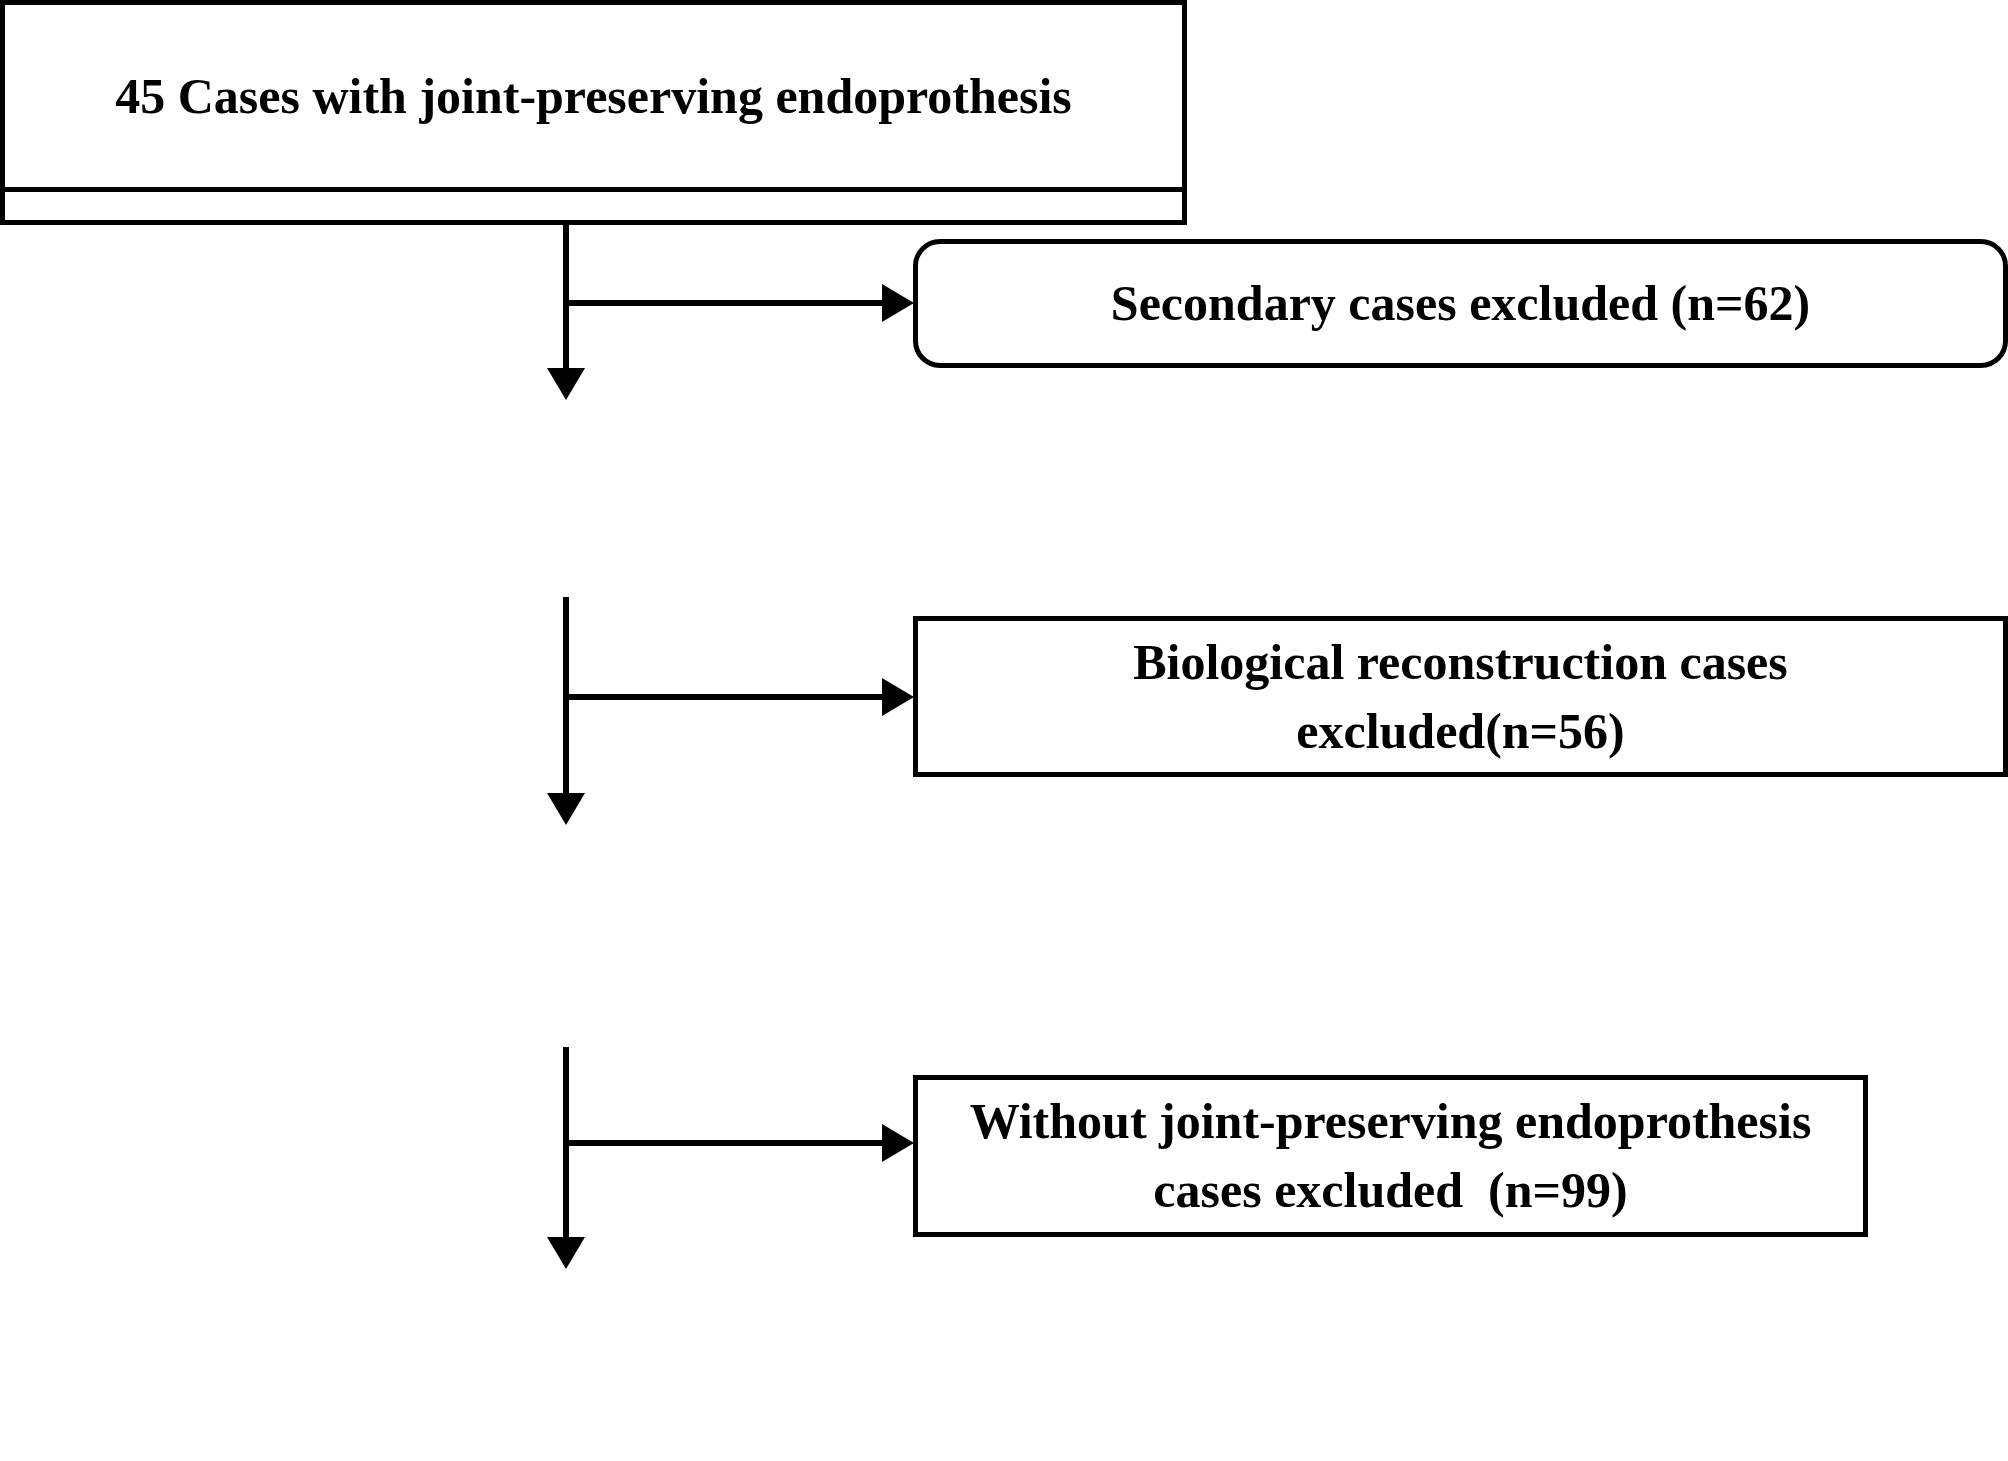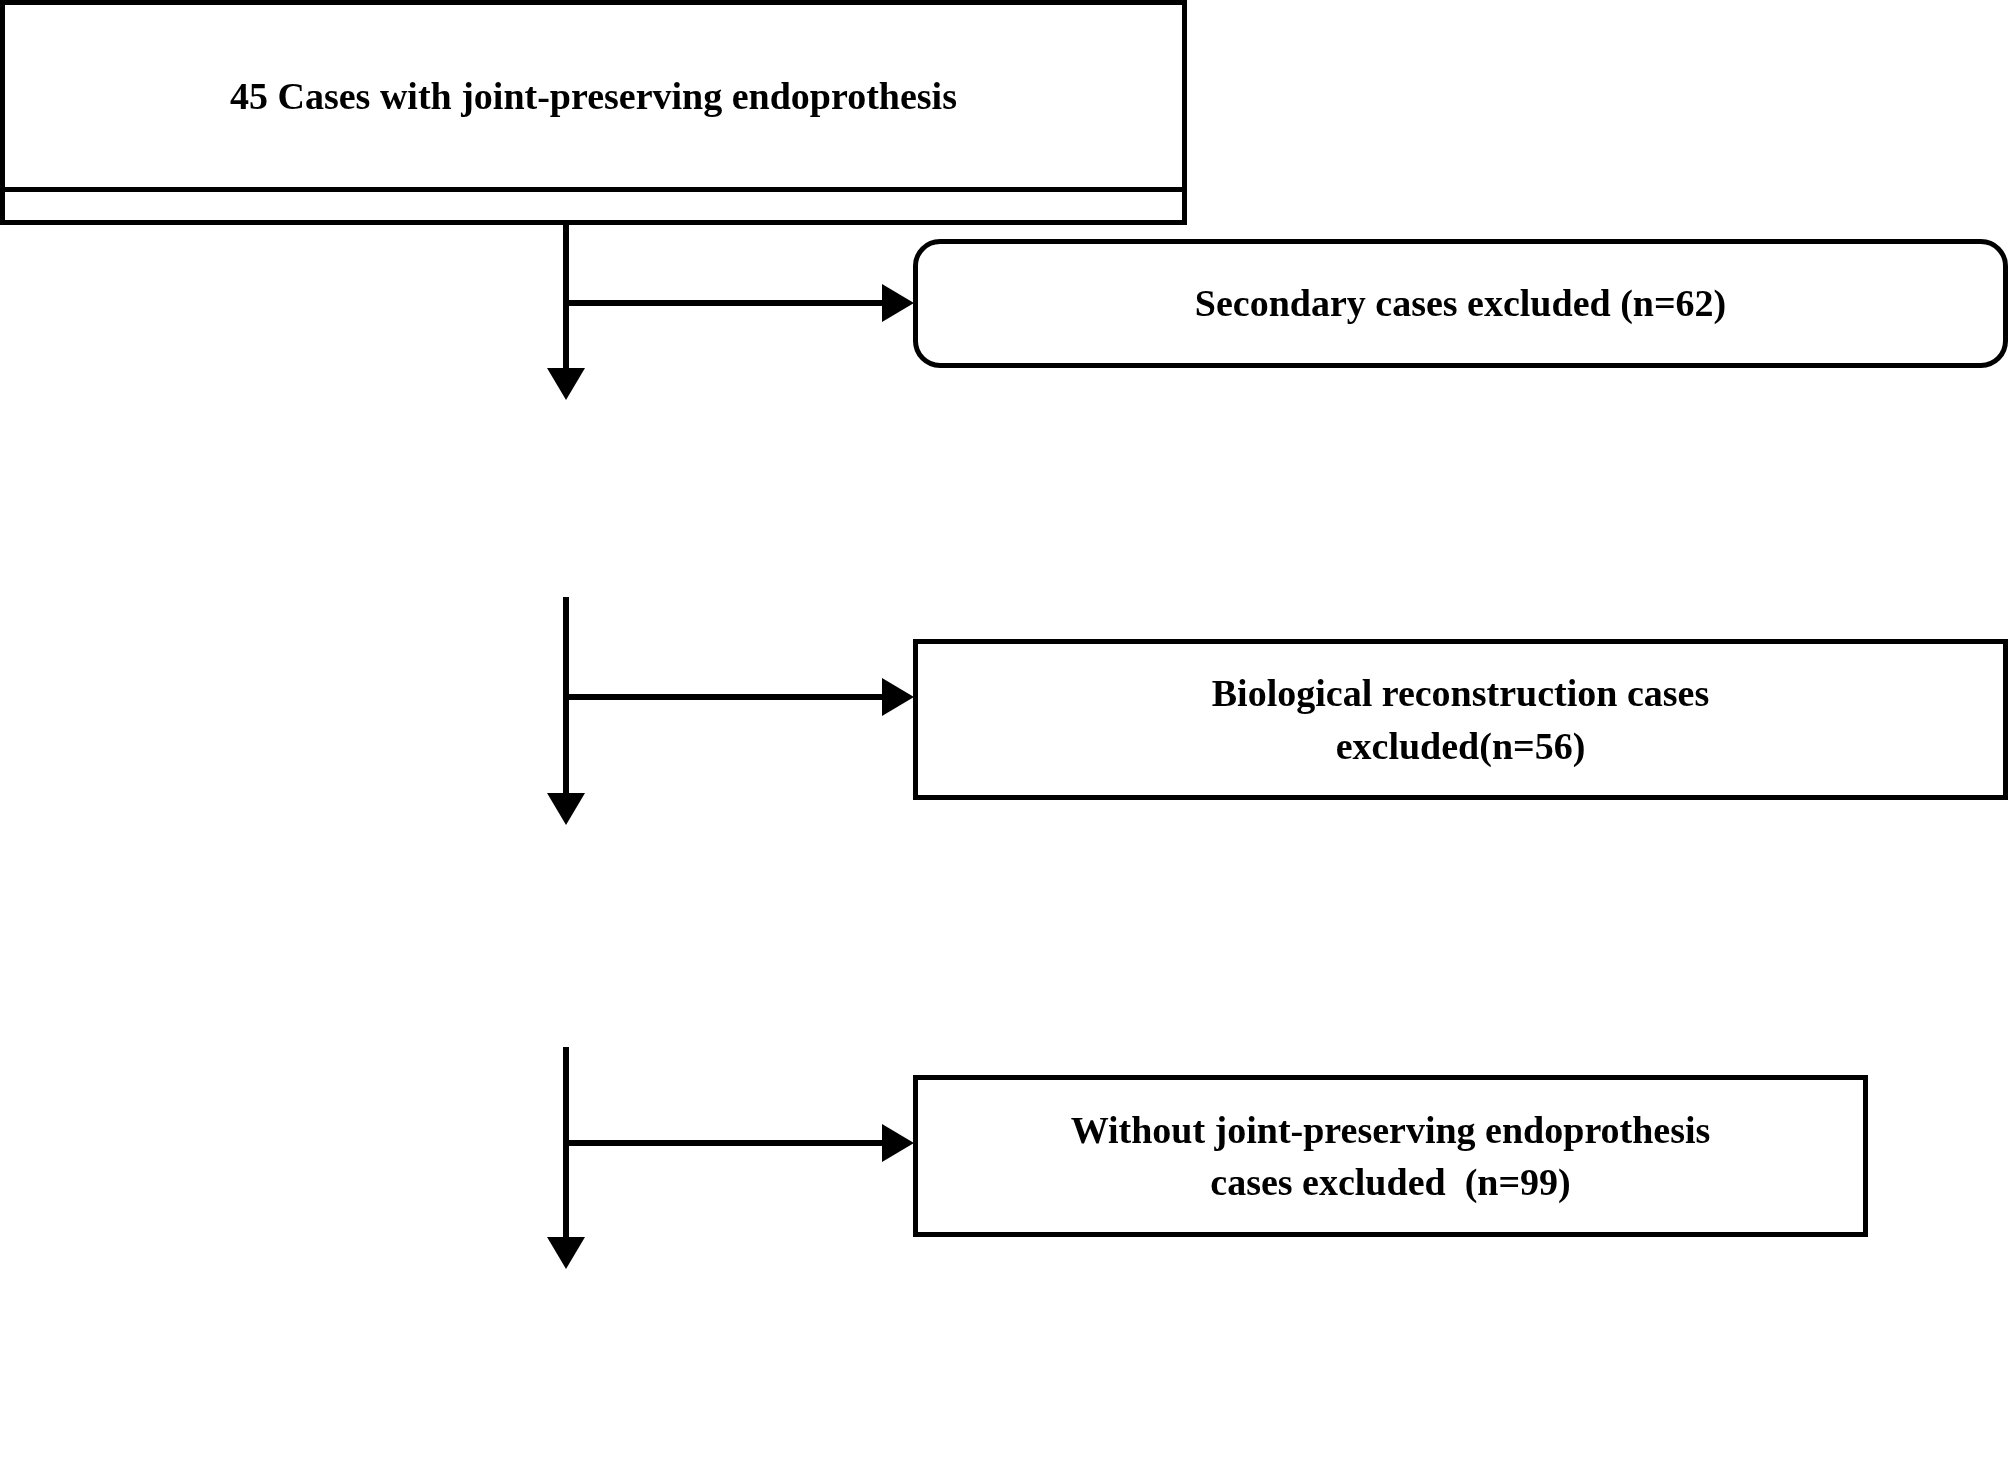--- a/index.html
+++ b/index.html
@@ -18,35 +18,35 @@
   .box {
     position: absolute;
     background: #ffffff;
     border: 5px solid #000000;
     display: flex;
     flex-direction: column;
     justify-content: center;
     align-items: center;
     text-align: center;
     font-weight: bold;
-    font-size: 38px;
+    font-size: 50px;
     line-height: 1.38;
     padding: 0 24px;
   }
   .box .line { white-space: pre-wrap; }
 
   
   .box-main-1 { left: 0;   top: 6;    width: 1180px; height: 212px; }
   .box-main-2 { left: 0;   top: 399;  width: 1180px; height: 200px; }
   .box-main-3 { left: 0;   top: 824;  width: 1187px; height: 225px; }
   .box-main-4 { left: 0;   top: 1268; width: 1187px; height: 192px; }
 
   
   .box-excl-1 { left: 913px; top: 239px;  width: 1095px; height: 129px; border-radius: 27px; }
-  .box-excl-2 { left: 913px; top: 639px;  width: 1095px; height: 161px; }
+  .box-excl-2 { left: 913px; top: 616px;  width: 1095px; height: 161px; }
   .box-excl-3 { left: 913px; top: 1075px; width: 955px; height: 162px; }
 
   
   .vline { position: absolute; width: 6px;  background: #000; }
   .hline { position: absolute; height: 6px; background: #000; }
   .head-down {
     position: absolute; width: 0; height: 0;
     border-left: 19px solid transparent;
     border-right: 19px solid transparent;
     border-top: 32px solid #000;

